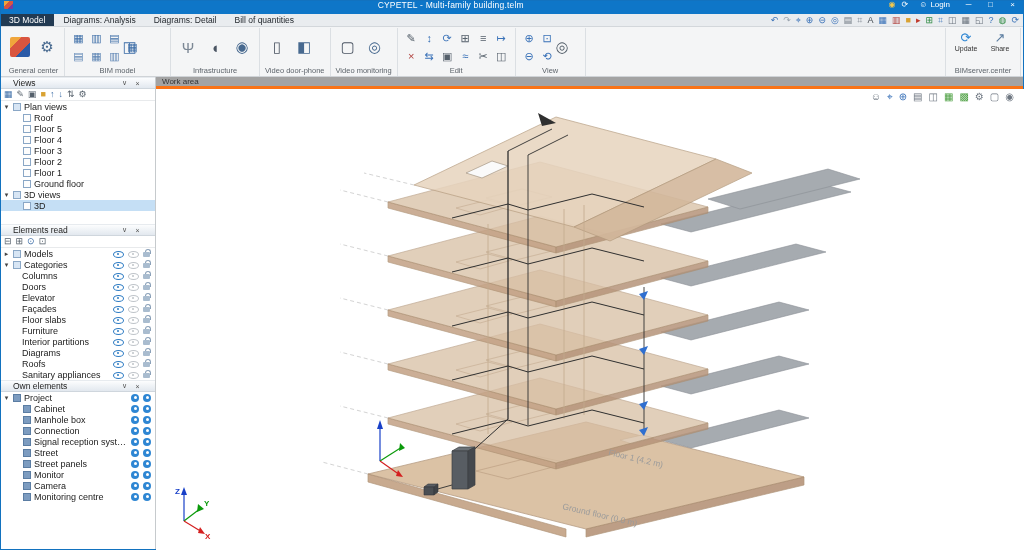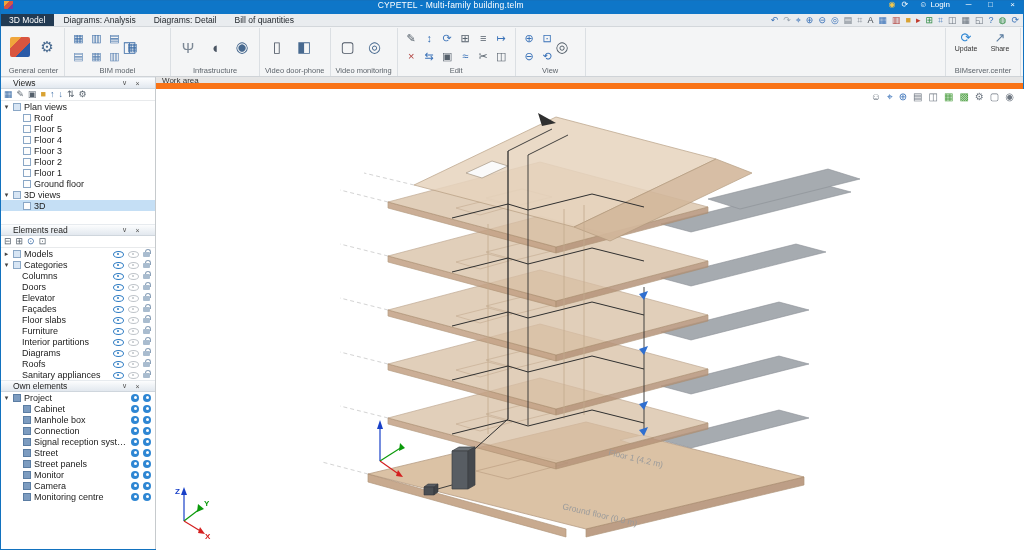--- a/index.html
+++ b/index.html
@@ -37,21 +37,21 @@
   .bs-icons{flex:1;display:flex;align-items:flex-start;gap:4px;padding-top:1px}
   .bsbtn{display:flex;flex-direction:column;align-items:center;width:30px}
   .bsbtn .g{font-size:13px;line-height:15px}
   .bsbtn .l{font-size:7px;color:#333;white-space:nowrap}
   .cube-logo{width:20px;height:20px;border-radius:2px;background:linear-gradient(135deg,#f0a63c 0 30%,#d95540 30% 65%,#2b5ba8 65% 100%)}
 
   
   .main{flex:1;display:flex;min-height:0}
   .sidebar{width:156px;flex:0 0 156px;background:#fff;border-right:1px solid #c6cacd;display:flex;flex-direction:column}
   .content{flex:1;display:flex;flex-direction:column;min-width:0}
-  .workstrip{height:12px;flex:0 0 12px;background:#e5e5e5;border-bottom:6px solid #f97316;display:flex;align-items:center;padding-left:6px;font-size:8px;color:#333}
+  .workstrip{height:12px;flex:0 0 12px;background:#a3a3a3;border-bottom:3px solid #f97316;display:flex;align-items:center;padding-left:6px;font-size:8px;color:#333}
 
   
   .panel{display:flex;flex-direction:column}
   .panel.p-views{height:147px;flex:0 0 147px}
   .panel.p-er{height:156px;flex:0 0 156px}
   .panel.p-oe{flex:1}
   .panel-header{height:12px;flex:0 0 12px;background:linear-gradient(#fcfdfe,#e2e8ef);border-bottom:1px solid #cfd6dd;border-top:1px solid #e7ebef;display:flex;align-items:center;font-size:8.5px;padding:0 13px;gap:4px}
   .ph-title{flex:1;white-space:nowrap}
   .ph-btn{font-size:7px;color:#555;width:9px;text-align:center}
   .panel-toolbar{height:12px;flex:0 0 12px;display:flex;align-items:center;gap:4px;padding:0 4px;border-bottom:1px solid #e8eaec}

